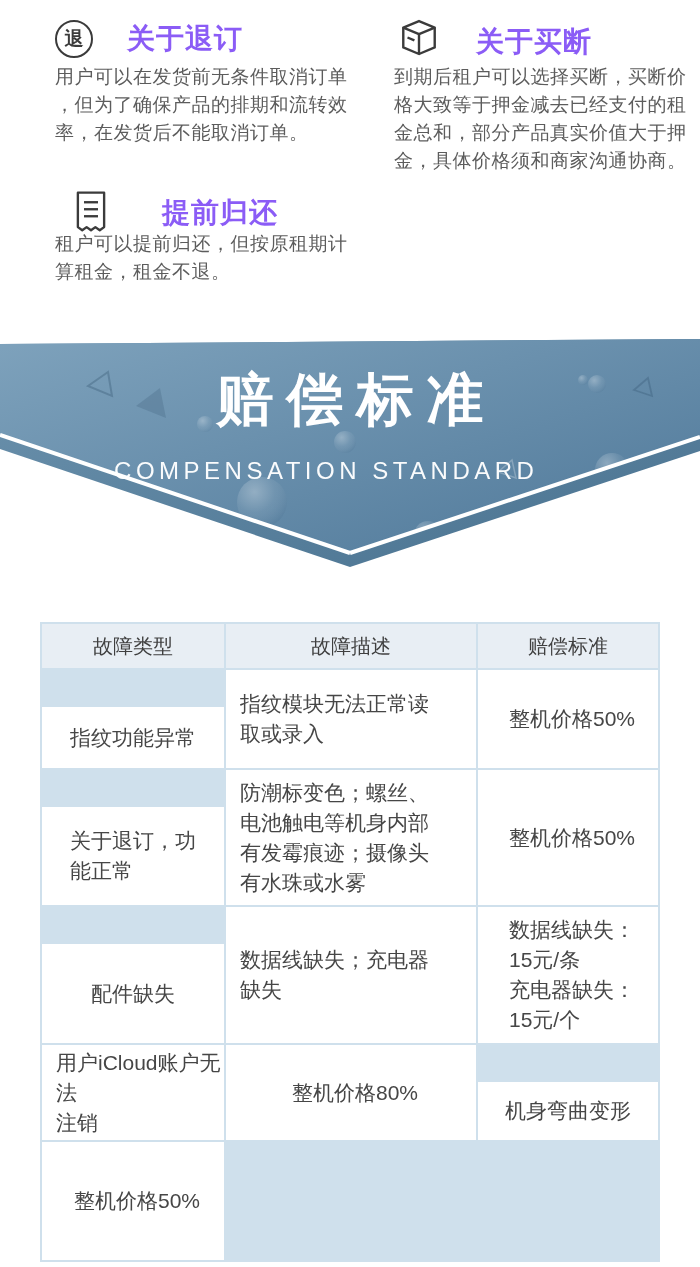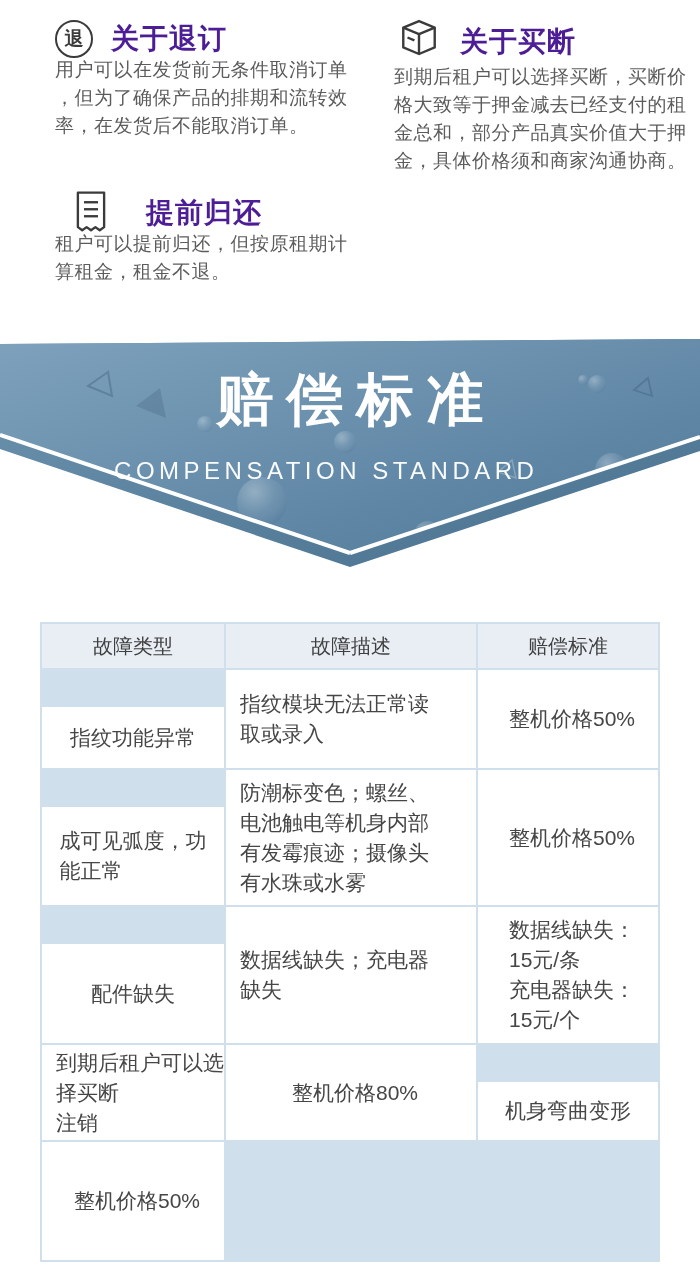--- a/index.html
+++ b/index.html
@@ -6,36 +6,37 @@
   html,body { background:#ffffff; }
   body { font-family:"Liberation Sans","DejaVu Sans",sans-serif; }
   .page {
     position:relative; width:700px; height:1267px; margin:0 auto;
     background:#ffffff; overflow:hidden;
   }
 
   
   .policy-head { position:absolute; display:flex; align-items:center; }
   .policy-title {
-    font-size:28px; font-weight:600; color:#4c1d95; letter-spacing:1px;
+    font-size:28px; font-weight:600; color:#8b5cf6; letter-spacing:1px;
     white-space:nowrap;
+    margin-left:16px;
   }
   .policy-body {
     position:absolute; font-size:19px; line-height:28px; color:#5c5c5c;
     white-space:pre-line; letter-spacing:0.5px;
   }
   .stamp-icon {
     width:38px; height:38px; border:2.5px solid #3b3b3b; border-radius:50%;
     display:flex; align-items:center; justify-content:center;
     font-size:19px; font-weight:600; color:#3b3b3b; flex:0 0 auto;
   }
   .svg-icon { flex:0 0 auto; }
 
   #policy-refund-head  { left:55px;  top:20px; }
-  #policy-refund-body  { left:55px;  top:56px;  width:312px; }
+  #policy-refund-body  { left:55px;  top:63px;  width:312px; }
   #policy-buyout-head  { left:396px; top:16px; }
   #policy-buyout-body  { left:394px; top:63px;  width:300px; }
   #policy-early-head   { left:70px;  top:188px;gap:8px; }
   #policy-early-body   { left:55px;  top:230px; width:312px; }
   .head-gap { width:18px; flex:0 0 auto; }
 
   
   .banner { position:absolute; left:0; top:330px; width:700px; height:250px; }
   .banner svg { position:absolute; left:0; top:0; }
   .banner-title {
@@ -166,34 +167,34 @@
 
   <div class="comp-table">
     <div class="cell head">故障类型</div>
     <div class="cell head">故障描述</div>
     <div class="cell head">赔偿标准</div>
 
   <div class="cell type">指纹功能异常</div>
       <div class="cell desc">指纹模块无法正常读
 取或录入</div>
       <div class="cell std">整机价格50%</div>
-      <div class="cell type">成可见弧度，功
+      <div class="cell type">关于退订，功
 能正常</div>
       <div class="cell desc">防潮标变色；螺丝、
 电池触电等机身内部
 有发霉痕迹；摄像头
 有水珠或水雾</div>
       <div class="cell std">整机价格50%</div>
       <div class="cell type">配件缺失</div>
       <div class="cell desc">数据线缺失；充电器
 缺失</div>
       <div class="cell std left">数据线缺失：
 15元/条
 充电器缺失：
 15元/个</div>
-      <div class="cell desc">到期后租户可以选择买断
+      <div class="cell desc">用户iCloud账户无法
 注销</div>
       <div class="cell std">整机价格80%</div>
       <div class="cell type">机身弯曲变形</div>
       <div class="cell std">整机价格50%</div>
     </div>
 
 </div>
 
 </body></html>

